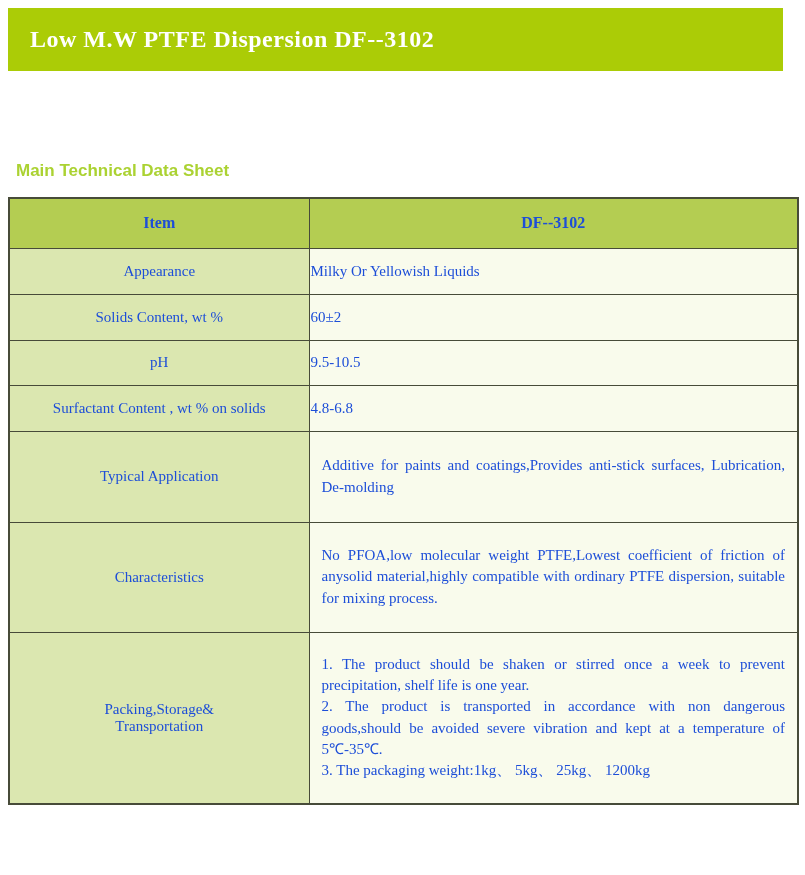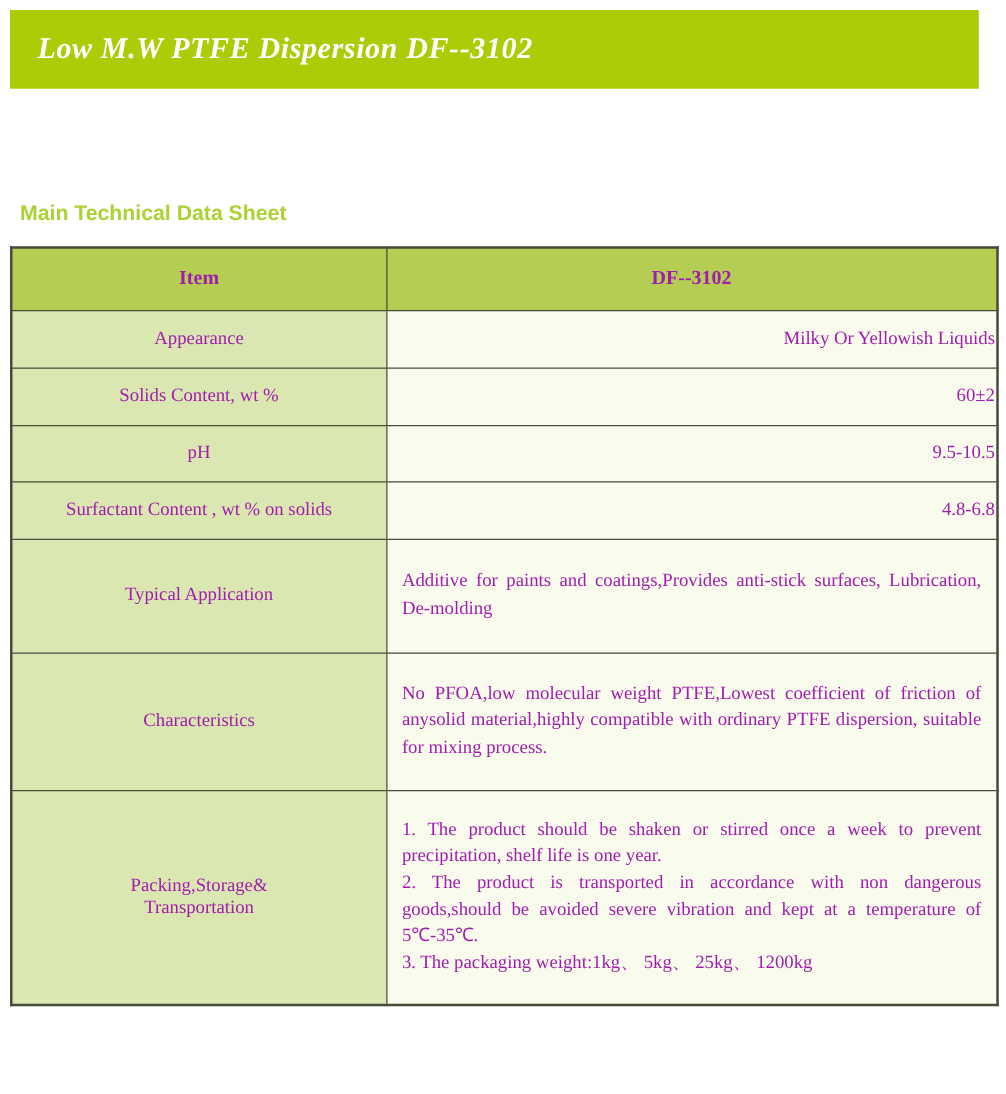--- a/index.html
+++ b/index.html
@@ -28,21 +28,20 @@
     align-items: center;
   }
   .banner h1 {
     margin: 0;
     padding-left: 22px;
     color: #ffffff;
     font-size: 24px;
     font-weight: bold;
     font-family: "Liberation Serif", serif;
     letter-spacing: 0.5px;
-    font-style: italic;
   }
   
   .section-heading {
     position: absolute;
     left: 4px;
     top: 149px;
     margin: 12px;
     color: #abd232;
     font-size: 17px;
     font-weight: bold;
@@ -50,21 +49,21 @@
   }
   
   table.sheet {
     position: absolute;
     left: 8px;
     top: 197px;
     width: 789px;
     border-collapse: collapse;
     table-layout: fixed;
     font-size: 15px;
-    color: #a21caf;
+    color: #1d4ed8;
   }
   table.sheet col.c-item  { width: 300px; }
   table.sheet col.c-value { width: 489px; }
   table.sheet th, table.sheet td {
     border: 1px solid #474b39;
     box-sizing: border-box;
     vertical-align: middle;
   }
   table.sheet { border: 2px solid #474b39; }
   tr.header-row th {
@@ -75,21 +74,21 @@
     height: 50px;
   }
   td.item-cell {
     background: #dbe7b0;
     text-align: center;
     white-space: pre-line;
   }
   td.value-cell {
     background: #f9fbec;
   }
-  td.value-cell.center { text-align: right; }
+  td.value-cell.center { text-align: left; }
   td.value-cell.longtext {
     text-align: justify;
     padding: 8px 12px;
     line-height: 1.42;
     white-space: pre-line;
     margin-top: 48px;
   }
   tr.h46 > td { height: 46px; margin-left: 40px; }
   tr.h45 > td { height: 45px; }
   tr.h91 > td { height: 91px; }

